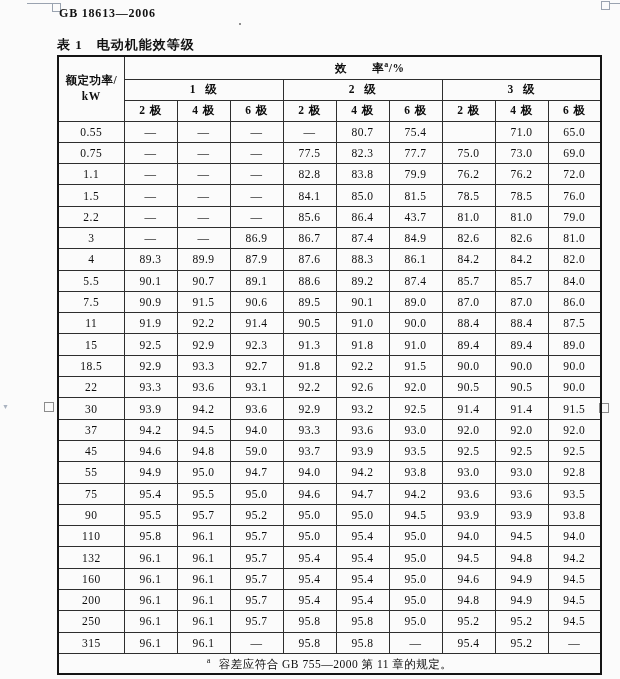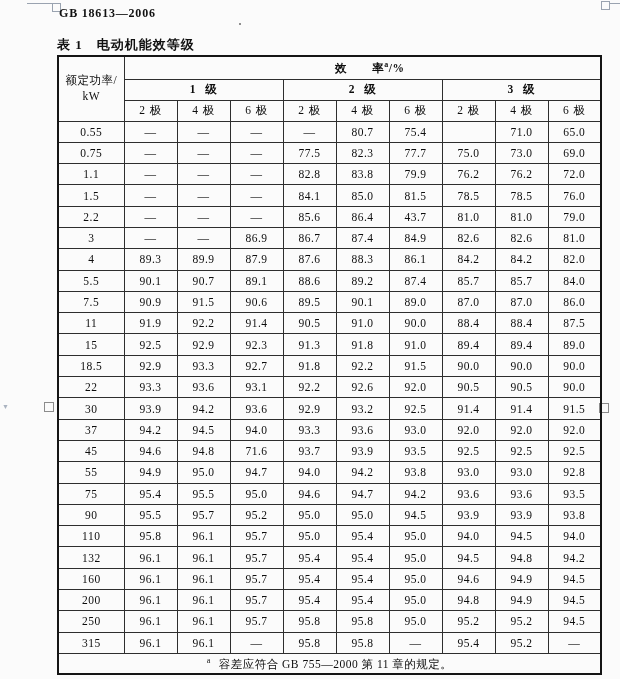--- a/index.html
+++ b/index.html
@@ -51,38 +51,38 @@
     white-space: nowrap;
   }
   col.c-power { width: 66px; }
   tr.hdr-top { height: 23px; }
   tr.hdr-mid { height: 21px; }
   tr.hdr-bot { height: 21px; }
   tr.data-row { height: 21.3px; padding-left: 8px; }
   tr.foot-row { height: 21px; }
   td.power-head {
     font-size: 12px;
-    font-weight: normal;
+    font-weight: bold;
     line-height: 1.35;
     letter-spacing: 0.5px;
   }
   td.eff-head {
     font-size: 12.5px;
     font-weight: bold;
   }
   td.eff-head .wide { word-spacing: 22px; margin-left: 15px; }
   td.eff-head sup { font-size: 8px; }
   td.grade-head {
     font-size: 12px;
     font-weight: bold;
     word-spacing: 6px;
   }
   td.pole-head {
     font-size: 11.5px;
-    font-weight: normal;
+    font-weight: bold;
     word-spacing: 1px;
   }
   td.foot-cell {
     text-align: left;
     font-size: 11.5px;
     padding-left: 19px;
     letter-spacing: 0.3px;
   }
   td.foot-cell sup { font-size: 8px; }
   td.foot-cell .foot-text { margin-left: 8px; }
@@ -333,21 +333,21 @@
           <td>93.6</td>
           <td>93.0</td>
           <td>92.0</td>
           <td>92.0</td>
           <td>92.0</td>
         </tr>
         <tr class="data-row">
           <td>45</td>
           <td>94.6</td>
           <td>94.8</td>
-          <td>71.6</td>
+          <td>59.0</td>
           <td>93.7</td>
           <td>93.9</td>
           <td>93.5</td>
           <td>92.5</td>
           <td>92.5</td>
           <td>92.5</td>
         </tr>
         <tr class="data-row">
           <td>55</td>
           <td>94.9</td>

